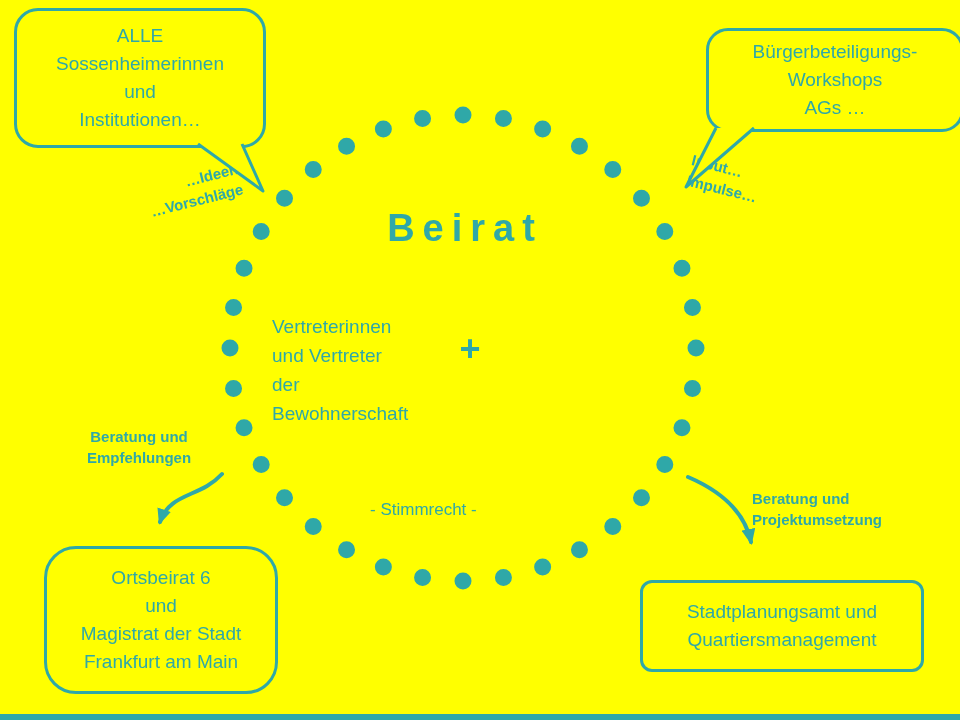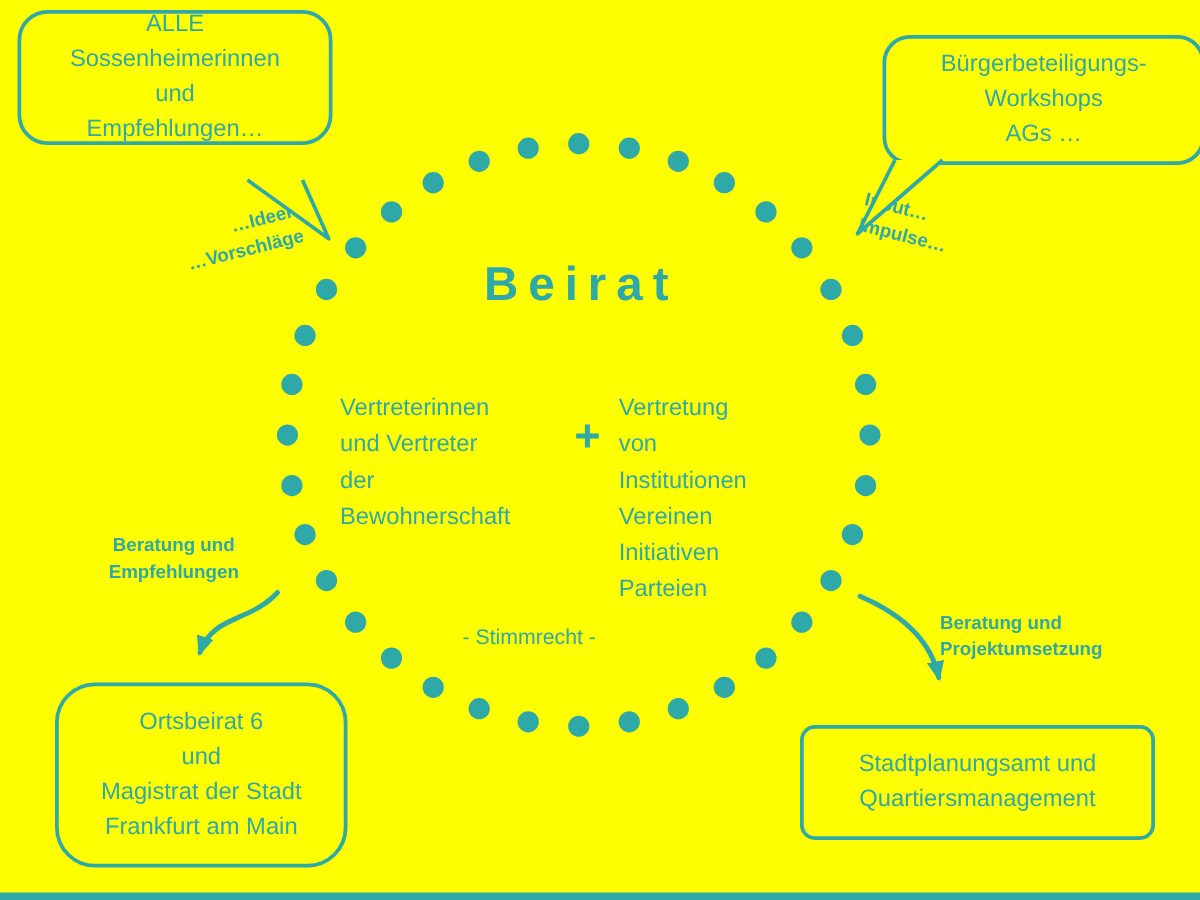--- a/index.html
+++ b/index.html
@@ -39,21 +39,21 @@
     box-sizing: border-box;
     border: 3px solid var(--teal, #2FA8A8);
     background: var(--bg, #FFFF00);
     display: flex; flex-direction: column;
     justify-content: center; align-items: center;
     text-align: center;
     font-size: 19px; line-height: 28px;
     color: var(--teal, #2FA8A8);
     z-index: 2;
   }
-  .bubble-tl { left: 14px;  top: 8px;   width: 252px; height: 108px; border-radius: 24px; }
+  .bubble-tl { left: 14px;  top: 8px;   width: 252px; height: 140px; border-radius: 24px; }
   .bubble-tr { left: 706px; top: 28px;  width: 258px; height: 104px; border-radius: 22px; }
   .bubble-bl { left: 44px;  top: 546px; width: 234px; height: 148px; border-radius: 32px; }
   .bubble-br { left: 640px; top: 580px; width: 284px; height: 92px;  border-radius: 12px; }
 
   .title {
     left: 320px; top: 207px; width: 290px;
     text-align: center;
     font-size: 38px; font-weight: bold;
     letter-spacing: 8px;
   }
@@ -101,21 +101,21 @@
     <path class="tail" d="M716,128 L686,187 L754,128"></path>
 
     <path class="arrow" d="M222,474 C200,498 170,492 160,522" marker-end="url(#arrowhead)"></path>
     <path class="arrow" d="M688,477 C716,489 744,508 751,542" marker-end="url(#arrowhead)"></path>
   </svg>
 
   <div class="bubble bubble-tl">
     <div>ALLE</div>
     <div>Sossenheimerinnen</div>
     <div>und</div>
-    <div>Empfehlungen…</div>
+    <div>Institutionen…</div>
   </div>
 
   <div class="bubble bubble-tr">
     <div>Bürgerbeteiligungs-</div>
     <div>Workshops</div>
     <div>AGs …</div>
   </div>
 
   <div class="bubble bubble-bl">
     <div>Ortsbeirat 6</div>
@@ -133,28 +133,20 @@
 
   <div class="abs col col-left">
     <div>Vertreterinnen</div>
     <div>und Vertreter</div>
     <div>der</div>
     <div>Bewohnerschaft</div>
   </div>
 
   <div class="abs plus">+</div>
 
-  <div class="abs col col-right">
-    <div>Vertretung</div>
-    <div>von</div>
-    <div>Institutionen</div>
-    <div>Vereinen</div>
-    <div>Initiativen</div>
-    <div>Parteien</div>
-  </div>
 
   <div class="abs voting">- Stimmrecht -</div>
 
   <div class="abs small-label label-ideas">
     <div>…Ideen</div>
     <div>…Vorschläge</div>
   </div>
 
   <div class="abs small-label label-input">
     <div>Input…</div>

